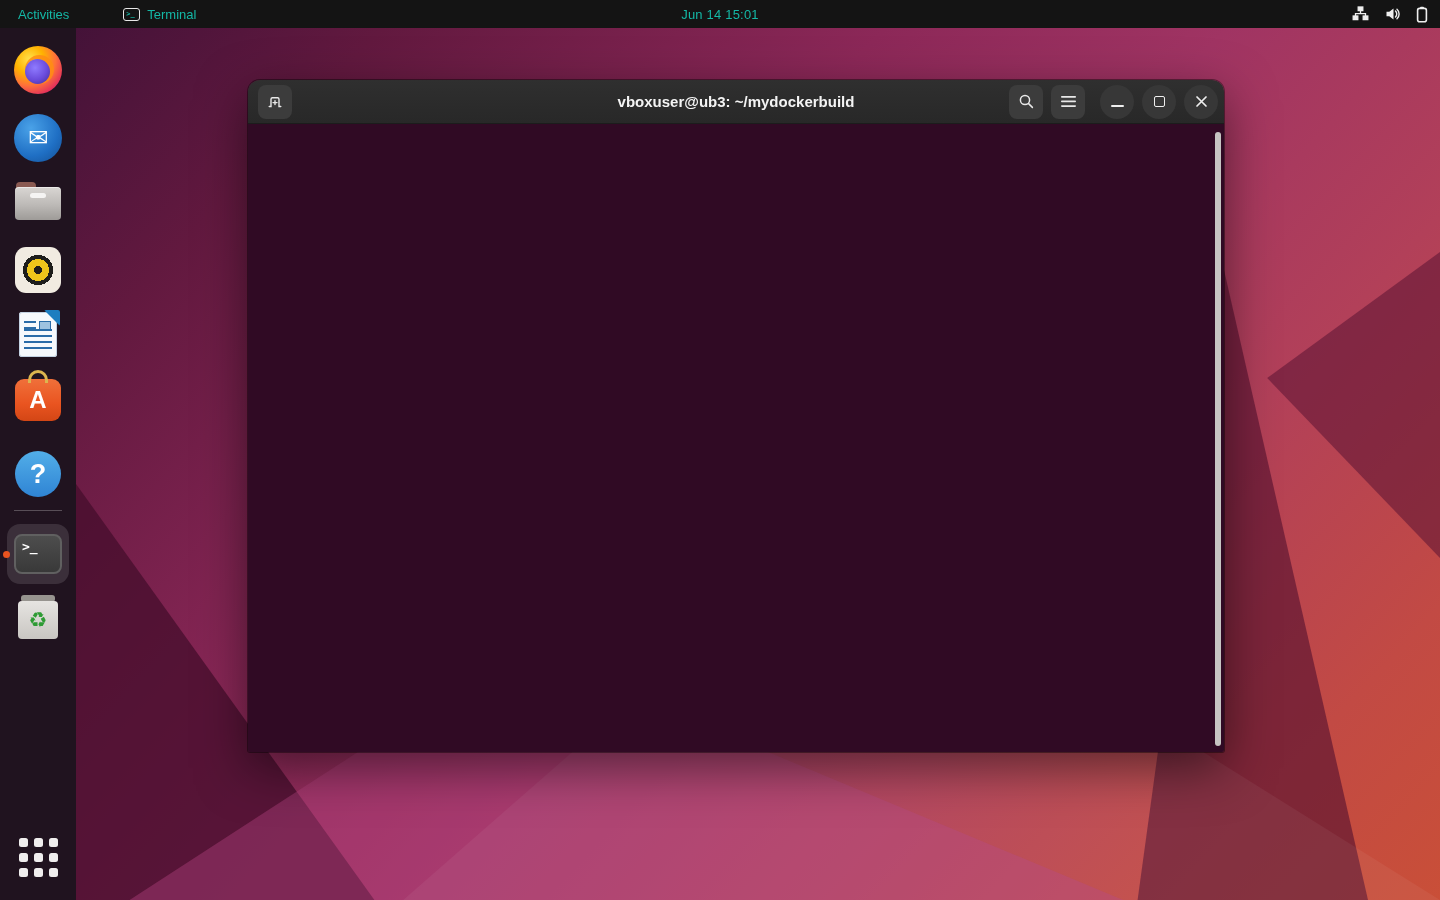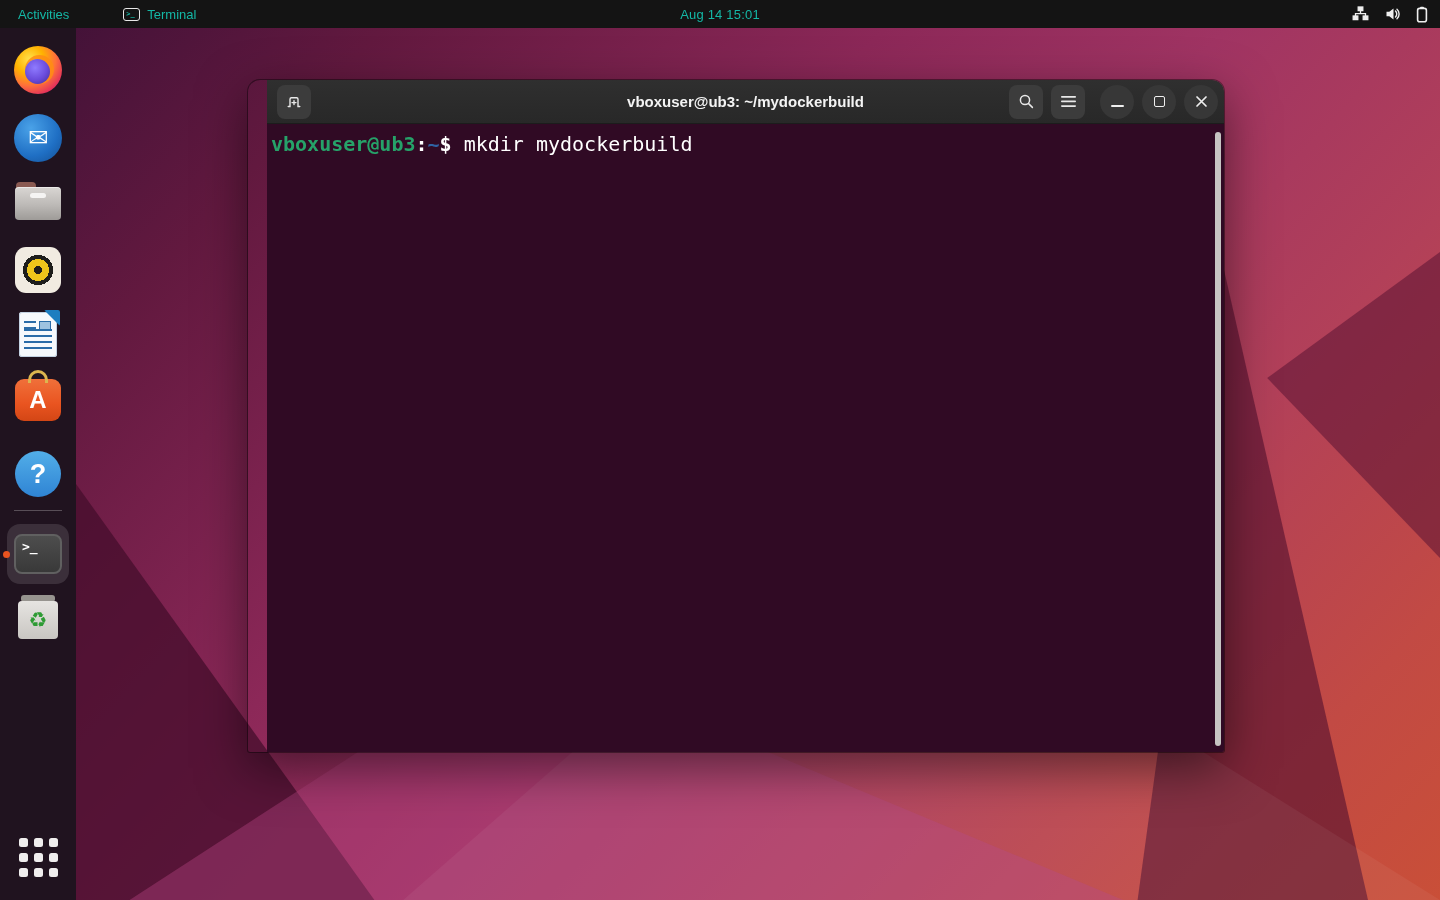--- a/index.html
+++ b/index.html
@@ -81,21 +81,21 @@
   .icon-trash .lid { position:absolute; top:0; left:3px; width:34px; height:7px; background:#97948f; border-radius:3px; }
   .icon-trash .bin { position:absolute; top:6px; left:0; width:40px; height:38px; border-radius:4px;
     background:linear-gradient(180deg,#e6e4e1 0%,#c9c6c2 100%);
     display:flex; align-items:center; justify-content:center; color:#2e9b34; font-size:21px; }
 
   .icon-appgrid { display:grid; grid-template-columns:repeat(3,9px); grid-template-rows:repeat(3,9px); gap:6px; }
   .icon-appgrid span { background:#f0eeee; border-radius:2.5px; }
 
   
   .window { position:absolute; left:248px; top:80px; width:976px; height:672px; z-index:30;
-    border-radius:12px 12px 2px 2px; box-shadow:0 16px 50px rgba(0,0,0,.5),0 0 0 1px rgba(0,0,0,.4); overflow:hidden;padding-left:19px; }
+    border-radius:12px 12px 2px 2px; box-shadow:0 16px 50px rgba(0,0,0,.5),0 0 0 1px rgba(0,0,0,.4); overflow:hidden; }
   .titlebar { height:44px; background:linear-gradient(180deg,#2f2f2f,#282828); border-bottom:1px solid #1c1c1c;
     position:relative; display:flex; align-items:center; }
   .title { position:absolute; left:0; right:0; text-align:center; color:#f4f4f4; font-weight:700; font-size:15px; pointer-events:none; }
   .tb-btn { width:34px; height:34px; border-radius:8px; background:#3c3c3c; display:flex; align-items:center; justify-content:center; cursor:pointer; }
   .newtab-btn { margin-left:10px; }
   .tb-right { position:absolute; right:6px; display:flex; align-items:center; gap:8px; }
   .win-circle { width:34px; height:34px; border-radius:50%; background:#373737; display:flex; align-items:center; justify-content:center; cursor:pointer; }
   .glyph-min { width:13px; height:2px; background:#eee; border-radius:1px; margin-top:8px; }
   .glyph-max { width:11px; height:11px; border:1.8px solid #eee; border-radius:2px; }
 
@@ -119,21 +119,21 @@
   <div class="facet f4"></div>
   <div class="facet f5"></div>
 </div>
 
 <div class="topbar">
   <div class="tb-activities">Activities</div>
   <div class="tb-app">
     <div class="tb-app-icon">&gt;_</div>
     <span>Terminal</span>
   </div>
-  <div class="tb-clock">Aug 14 15:01</div>
+  <div class="tb-clock">Jun 14 15:01</div>
   <div class="tb-tray">
     <span>
       <svg width="17" height="16" viewBox="0 0 17 16">
           <g stroke="#efefef" stroke-width="1.3" fill="none">
         <rect x="6.2" y="1" width="4.6" height="3.6" fill="#efefef"></rect>
         <path d="M8.5 4.6 v3 M3.5 10 V7.6 h10 V10"></path>
         <rect x="1.2" y="10" width="4.6" height="3.6" fill="#efefef"></rect>
         <rect x="11.2" y="10" width="4.6" height="3.6" fill="#efefef"></rect>
       </g>
         </svg>
@@ -258,16 +258,15 @@
         </div>
       <div class="win-circle">
         <svg width="13" height="13" viewBox="0 0 13 13">
             <path d="M2 2 L11 11 M11 2 L2 11" stroke="#eee" stroke-width="1.7" stroke-linecap="round"></path>
           </svg>
       </div>
     </div>
   </div>
 
   <div class="screen">
-    <div class="term-line"><span class="t-user">vboxuser@ub3</span><span class="t-fg">:</span><span class="t-path">~</span><span class="t-fg">$ </span><span class="t-cmd">mkdir mydockerbuild</span></div>
     <div class="scrollbar"></div>
   </div>
 </div>
 
 </body></html>

